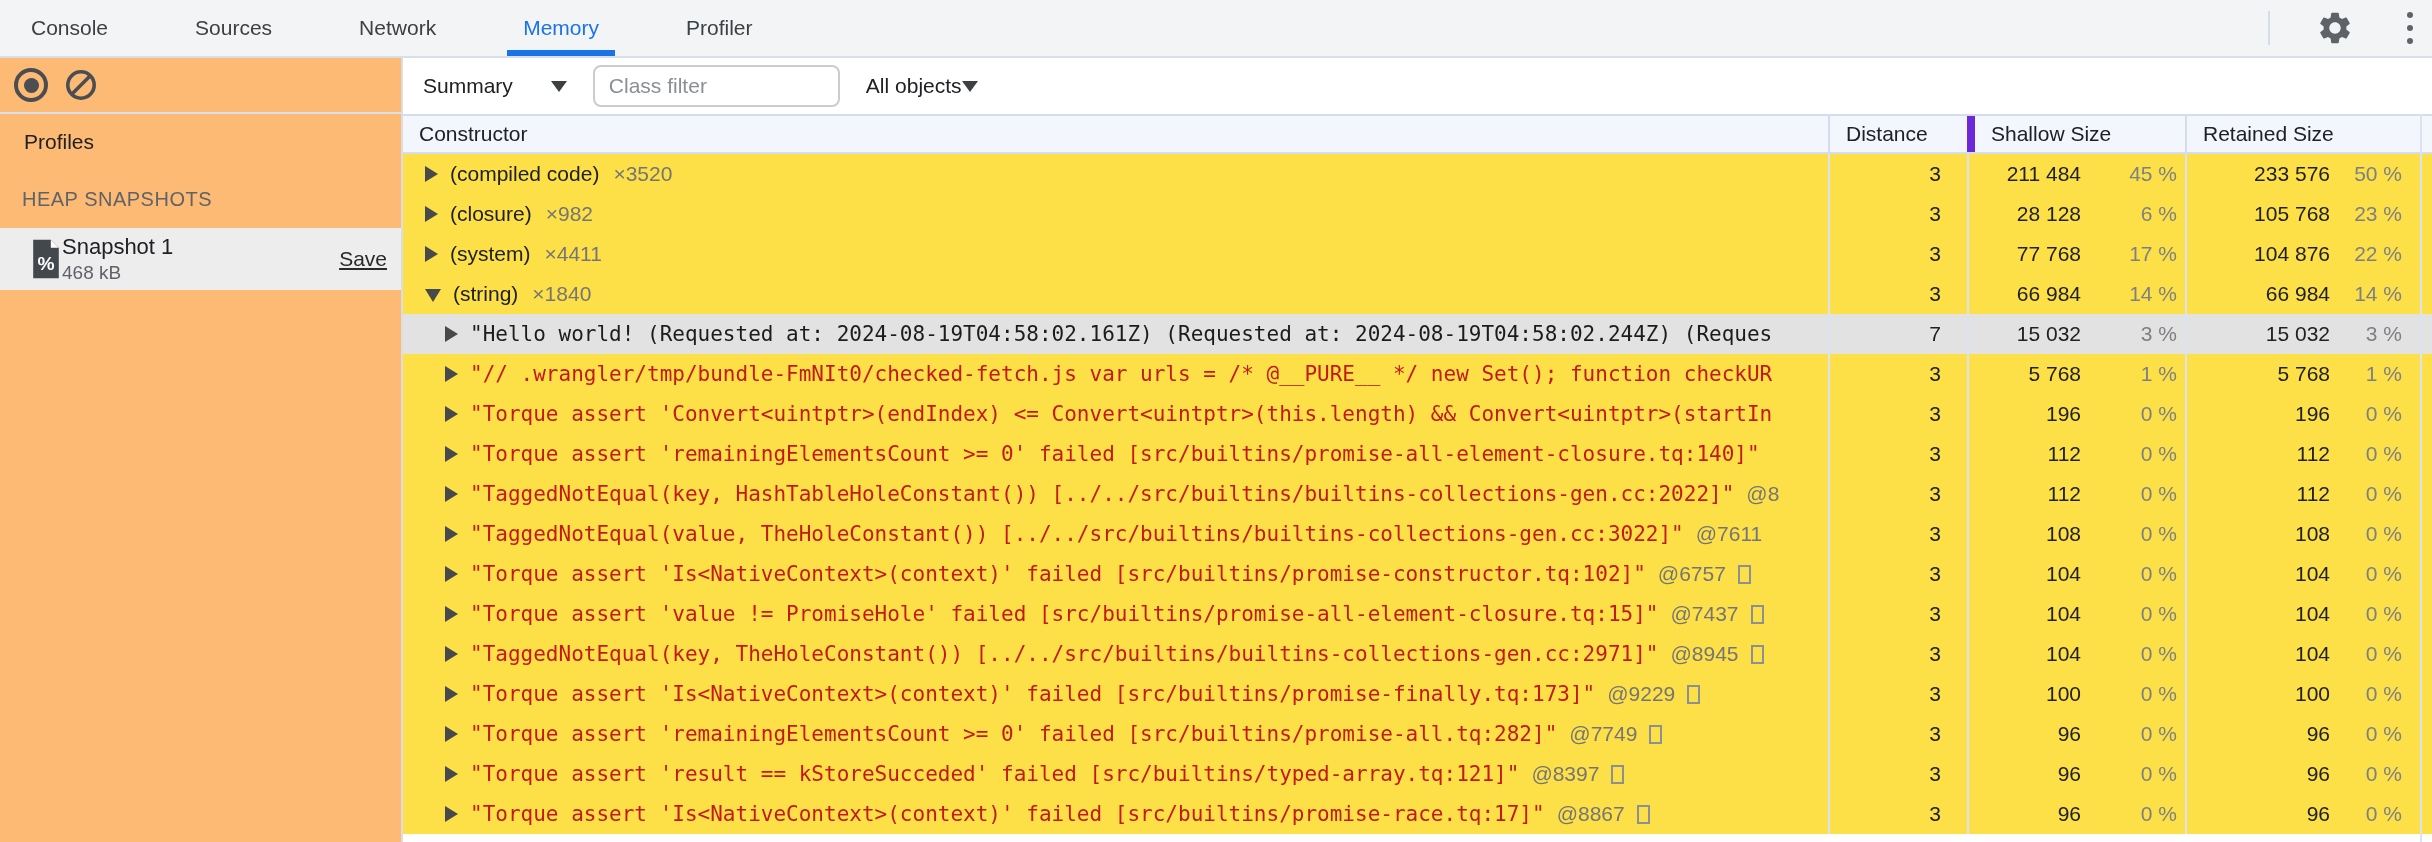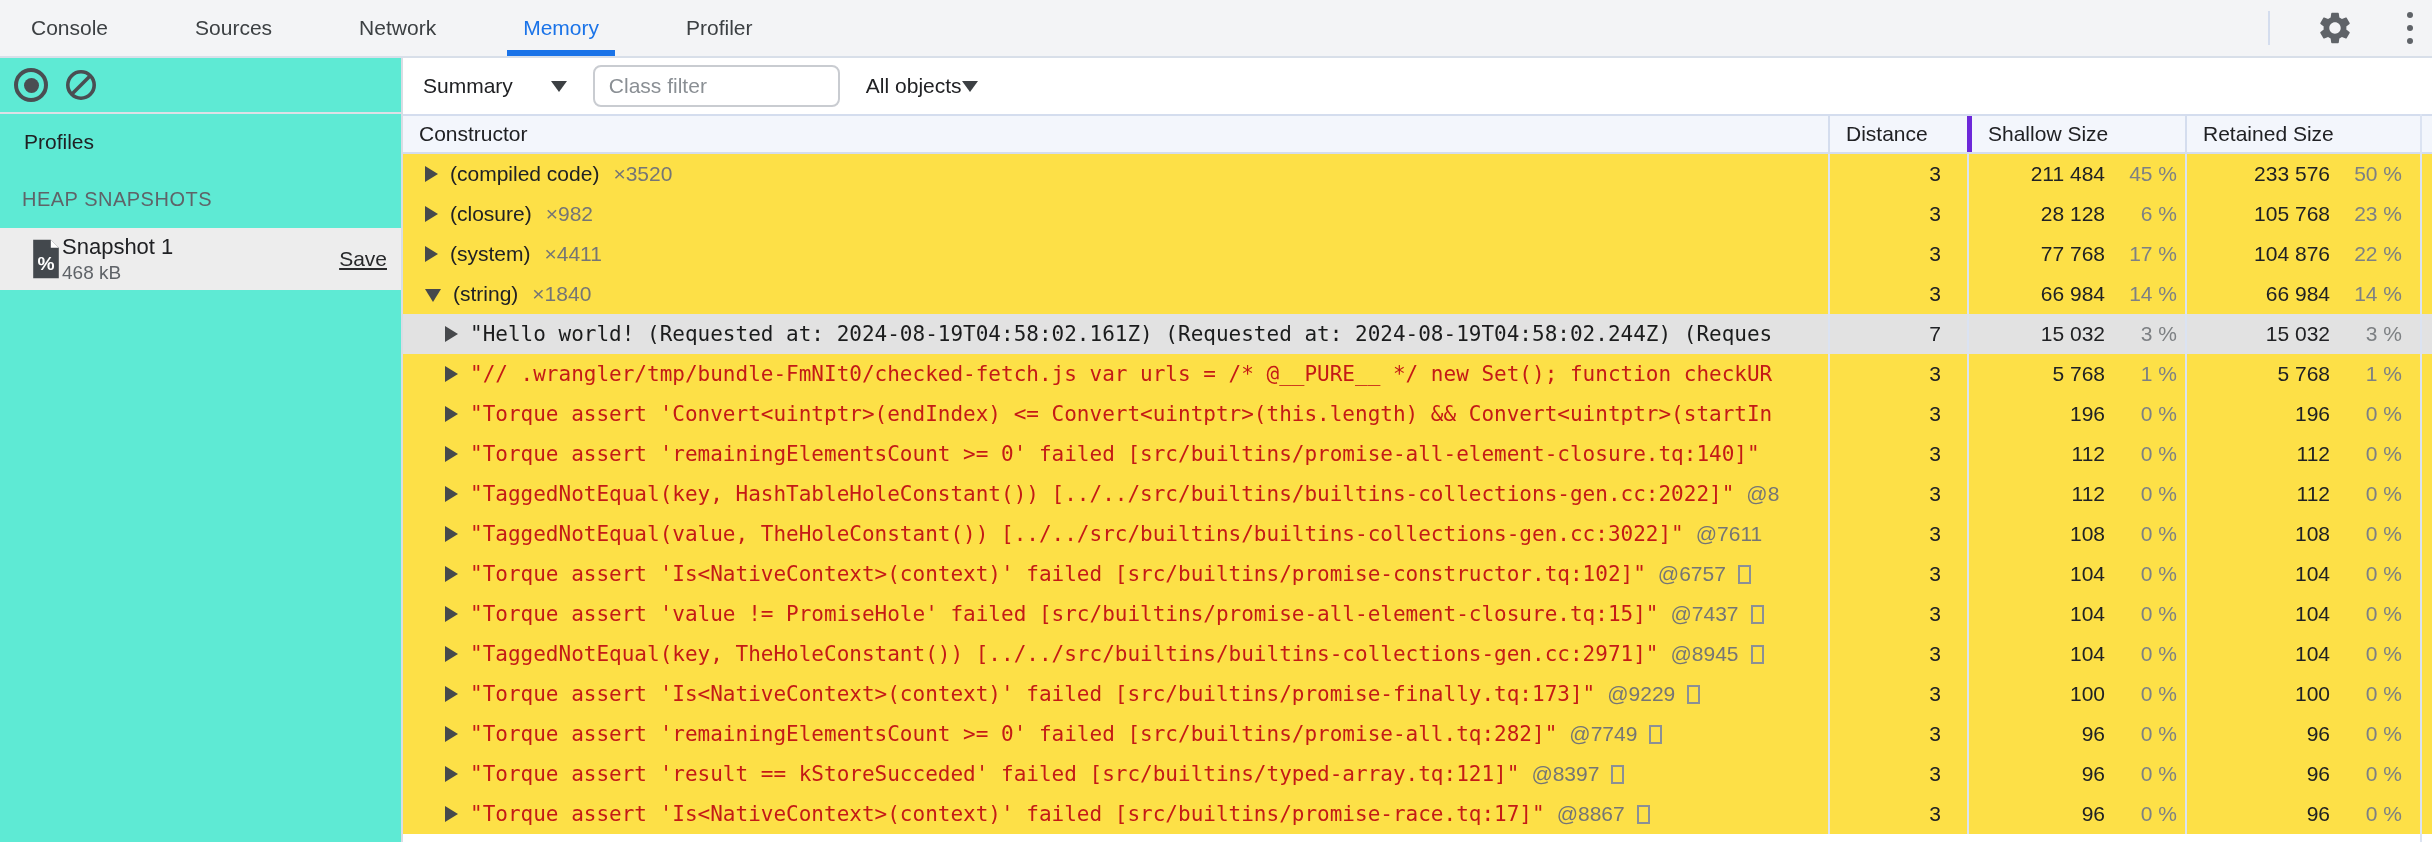--- a/index.html
+++ b/index.html
@@ -13,21 +13,21 @@
   .tab { margin:0 15px; padding:0 16px; display:flex; align-items:center; font-size:21px; color:#3c4043; cursor:default; }
   .tab.active { color:#1a73e8; box-shadow: inset 0 -6px 0 #1a73e8; }
   .tabbar-spacer { flex:1; }
   .tabbar-divider { width:2px; height:34px; background:#d4ddee; align-self:center; margin:0 12px; }
   .icon-btn { width:56px; display:flex; align-items:center; justify-content:center; }
   .kebab { display:flex; flex-direction:column; gap:7px; }
   .kebab i { width:6px; height:6px; border-radius:50%; background:#5f6368; }
   
   .body { display:flex; height:784px; }
   
-  .sidebar { width:403px; border-right:2px solid #d9dde4; display:flex; flex-direction:column; background:#5eead4; flex:none; }
+  .sidebar { width:403px; border-right:2px solid #d9dde4; display:flex; flex-direction:column; background:#fdba74; flex:none; }
   .sidebar-toolbar { height:56px; border-bottom:2px solid #dde0e6; display:flex; align-items:center; padding-left:14px; gap:16px; flex:none; }
   .record-ring { width:34px; height:34px; border:4px solid #4a4e52; border-radius:50%; display:flex; align-items:center; justify-content:center; }
   .record-ring i { width:15px; height:15px; border-radius:50%; background:#4a4e52; }
   .profiles-title { height:56px; display:flex; align-items:center; padding-left:24px; font-size:21px; color:#202124; }
   .section-label { height:58px; display:flex; align-items:center; padding-left:22px; font-size:20px; color:#5f6368; letter-spacing:.5px; }
   .snapshot-item { height:62px; background:#ededed; display:flex; align-items:center; padding:0 10px 0 30px; }
   .snap-text { flex:1; line-height:1.15; }
   .snap-title { font-size:22px; color:#202124; }
   .snap-size { font-size:19px; color:#5f6368; margin-top:2px; }
   .save-link { font-size:21px; color:#28292b; text-decoration:underline; padding-right:4px; cursor:pointer; }
@@ -40,38 +40,38 @@
   .class-filter { margin:0 12px 0 26px; width:247px; height:42px; border:2px solid #c9ccd1; border-radius:8px; font-family:"Liberation Sans",sans-serif; font-size:21px; padding:0 14px; color:#202124; outline:none; background:#fff; }
   .class-filter::placeholder { color:#8a8f94; }
   .select-objects { display:flex; align-items:center; width:428px; padding-left:14px; cursor:default; }
   
   .grid { position:relative; flex:1; min-width:0; display:flex; flex-direction:column; }
   .grid-gutter-line { position:absolute; right:10px; top:0; bottom:0; width:2px; background:#dbe3f2; pointer-events:none; }
   .grid-header { height:40px; background:#f3f6fc; border-top:2px solid #d4ddee; border-bottom:2px solid #d4ddee; display:flex; flex:none; }
   .hcell { display:flex; align-items:center; padding-left:16px; color:#202124; }
   .col-con { flex:1; min-width:0; }
   .col-dis { width:139px; border-left:2px solid #d4ddee; }
-  .col-sha { width:218px; border-left:5px solid #6d28d9; }
+  .col-sha { width:218px; border-left:8px solid #6d28d9; }
   .col-ret { width:247px; border-left:2px solid #d4ddee; }
   .grid-body { flex:1; overflow:hidden; }
   .row { height:40px; display:flex; align-items:stretch; background:#fde047; }
   .row.selected { background:#e2e2e2; }
   .cell { display:flex; align-items:center; }
   .c-con { flex:1; min-width:0; overflow:hidden; white-space:nowrap; padding-left:22px; }
   .c-con.child { padding-left:42px; }
   .tri-right { flex:none; width:0; height:0; border-top:8px solid transparent; border-bottom:8px solid transparent; border-left:13px solid #47494c; margin-right:12px; }
   .tri-down { flex:none; width:0; height:0; border-left:8px solid transparent; border-right:8px solid transparent; border-top:13px solid #47494c; margin-right:12px; margin-top:3px; }
   .gname { color:#202124; }
   .gcount { color:#757575; margin-left:14px; }
   .sval { font-family:"DejaVu Sans Mono", monospace; font-size:21px; color:#c41a16; }
   .row.selected .sval { color:#1b1c1d; }
   .ref { color:#757575; margin-left:12px; flex:none; }
   .linkbox { flex:none; width:13px; height:19px; border:2px solid #8b9095; margin-left:12px; }
   .c-dis { width:139px; border-left:2px solid #dbe3f2; justify-content:flex-end; padding-right:26px; color:#202124; }
-  .c-sha { width:218px; border-left:2px solid #dbe3f2; padding-right:8px; }
+  .c-sha { width:218px; border-left:2px solid #dbe3f2; padding-right:8px;gap:24px; }
   .c-ret { width:247px; border-left:2px solid #dbe3f2; padding-right:30px; }
   .num { flex:1; text-align:right; color:#202124; overflow:hidden; }
   .pct { width:72px; text-align:right; color:#7d8084; flex:none; }
 </style>
 </head>
 <body>
 
 <div class="app">
 
   <div class="tabbar">

